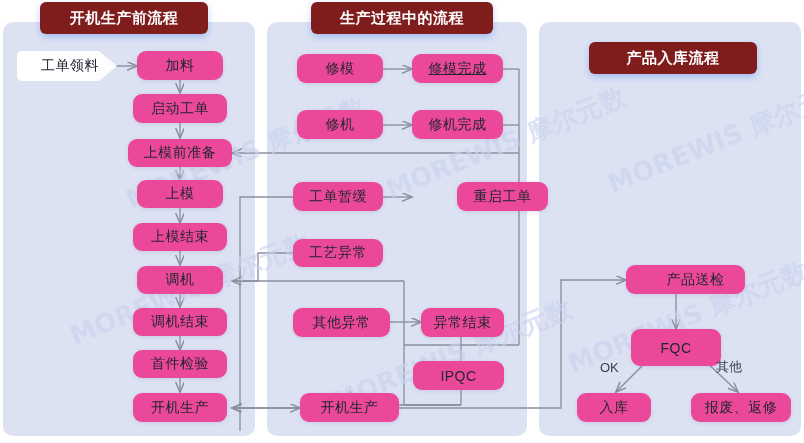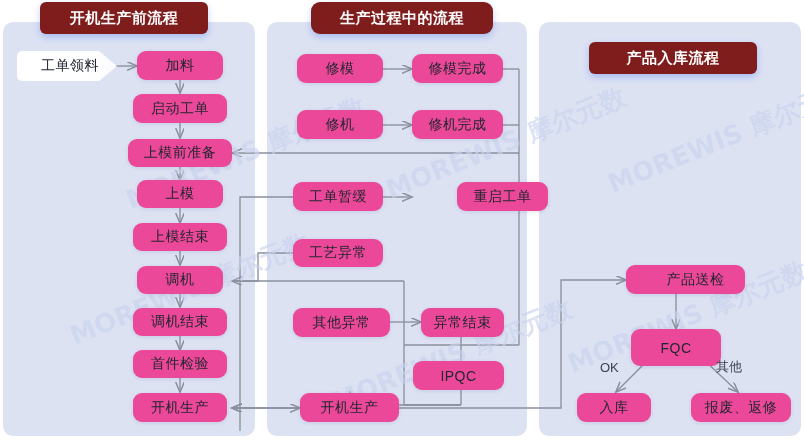--- a/index.html
+++ b/index.html
@@ -166,36 +166,36 @@
   <div class="node" style="left:133px; top:94px; width:94px; height:29px;">启动工单</div>
   <div class="node" style="left:128px; top:139px; width:104px; height:28px;">上模前准备</div>
   <div class="node" style="left:137px; top:180px; width:86px; height:28px;">上模</div>
   <div class="node" style="left:133px; top:223px; width:94px; height:28px;">上模结束</div>
   <div class="node" style="left:137px; top:266px; width:86px; height:28px;">调机</div>
   <div class="node" style="left:133px; top:350px; width:94px; height:28px;">首件检验</div>
   <div class="node" style="left:133px; top:308px; width:94px; height:28px;">调机结束</div>
   <div class="node" style="left:133px; top:393px; width:94px; height:29px;">开机生产</div>
 
   <div class="node" style="left:297px; top:54px; width:86px; height:29px;">修模</div>
-  <div class="node" style="left:412px; top:54px; width:91px; height:29px;">修模完成</div>
+  <div class="node" style="left:412px; top:54px; width:91px; height:29px;text-decoration:underline;">修模完成</div>
   <div class="node" style="left:297px; top:110px; width:86px; height:29px;">修机</div>
   <div class="node" style="left:412px; top:110px; width:91px; height:29px;">修机完成</div>
   <div class="node" style="left:293px; top:182px; width:90px; height:29px;">工单暂缓</div>
   <div class="node" style="left:412px; top:182px; width:91px; height:29px;margin-left:45px;">重启工单</div>
   <div class="node" style="left:293px; top:239px; width:90px; height:28px;">工艺异常</div>
   <div class="node" style="left:293px; top:308px; width:97px; height:29px;">其他异常</div>
   <div class="node" style="left:421px; top:308px; width:83px; height:29px;">异常结束</div>
   <div class="node" style="left:413px; top:361px; width:91px; height:29px;">IPQC</div>
   <div class="node" style="left:300px; top:393px; width:99px; height:29px;">开机生产</div>
 
   <div class="node" style="left:626px; top:265px; width:99px; height:29px;padding-left:20px;">产品送检</div>
   <div class="node" style="left:631px; top:329px; width:90px; height:37px;text-align:right;">FQC</div>
   <div class="node" style="left:577px; top:393px; width:74px; height:29px;">入库</div>
   <div class="node" style="left:691px; top:393px; width:100px; height:29px;">报废、返修</div>
 
   <div class="edge-label" style="left:600px; top:360px;">OK</div>
   <div class="edge-label" style="left:716px; top:358px;">其他</div>
 
   <div class="panel-title" style="left:40px; top:2px; width:168px; height:32px;">开机生产前流程</div>
-  <div class="panel-title" style="left:311px; top:2px; width:182px; height:32px;border-radius:9px;">生产过程中的流程</div>
+  <div class="panel-title" style="left:311px; top:2px; width:182px; height:32px;">生产过程中的流程</div>
   <div class="panel-title" style="left:589px; top:2px; width:168px; height:32px;margin-top:40px;">产品入库流程</div>
 
 </div>
 
 </body></html>

